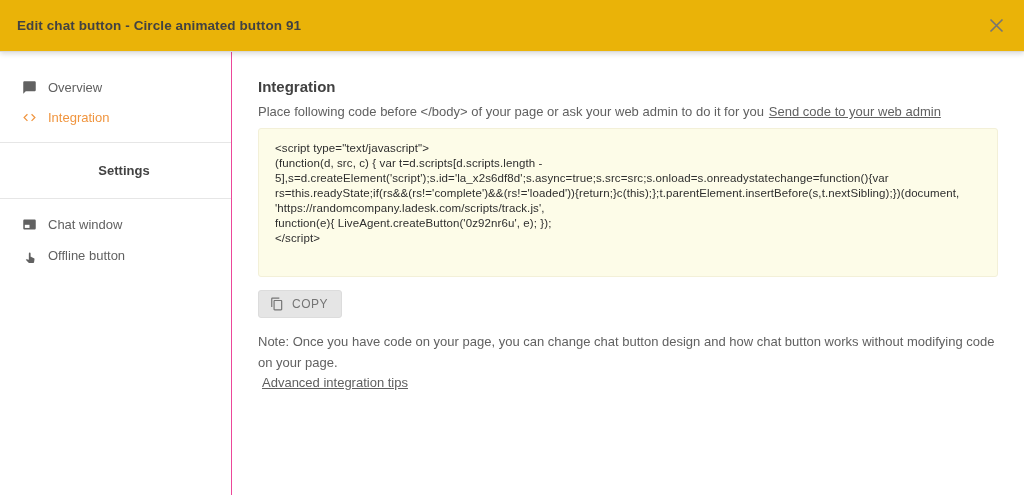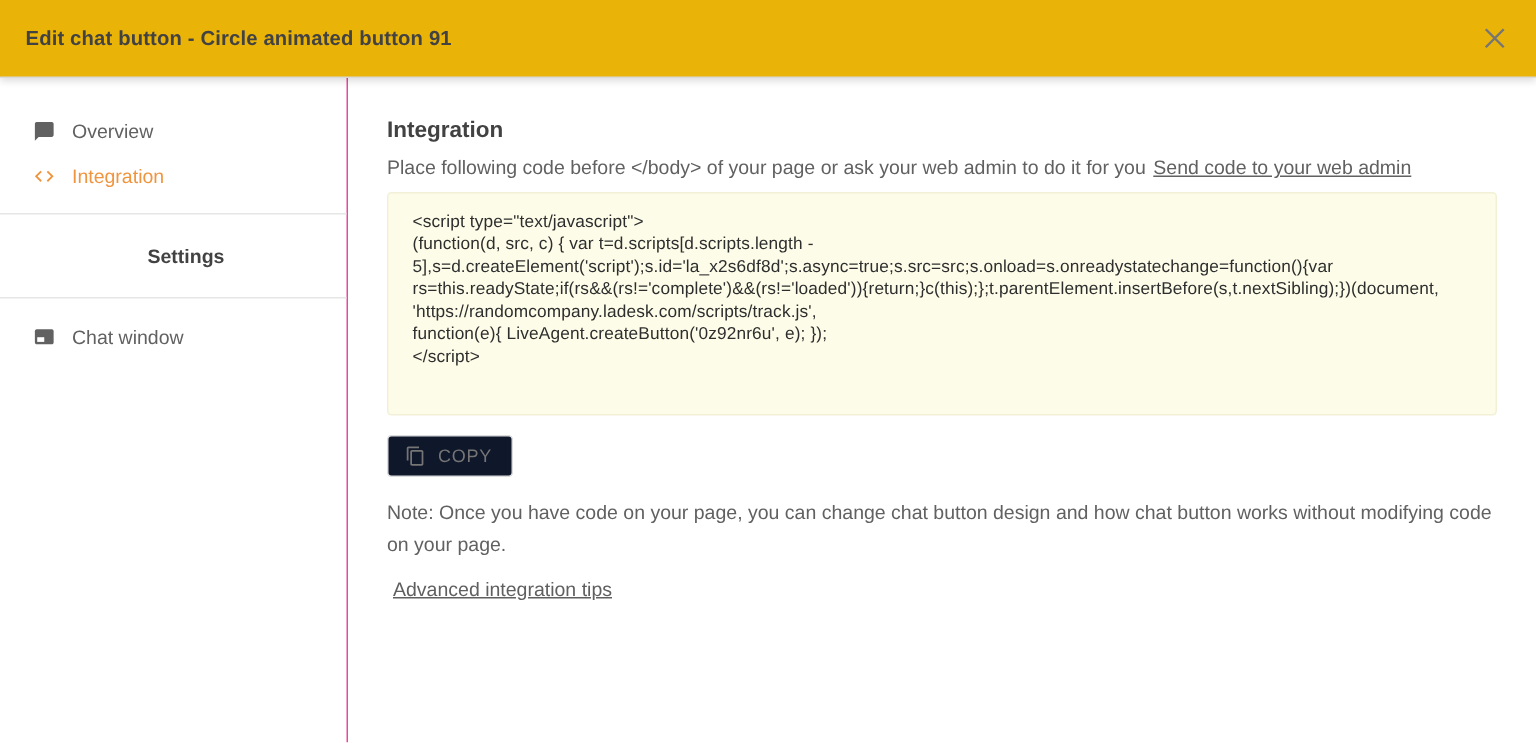--- a/index.html
+++ b/index.html
@@ -115,40 +115,40 @@
     letter-spacing: 0.1px;
   }
   .code-line { white-space: pre-wrap; word-break: break-all; }
   .copy-btn {
     margin-top: 13px;
     display: inline-flex;
     align-items: center;
     gap: 8px;
     height: 28px;
     padding: 0 13px 0 11px;
-    background: #0f172a;
+    background: #e5e5e5;
     border: 1px solid #dcdcdc;
     border-radius: 3px;
     font-size: 12px;
     font-family: "Liberation Sans", sans-serif;
     color: #757575;
     letter-spacing: 0.5px;
     cursor: pointer;
   }
   .copy-btn svg { display: block; }
   .note {
     margin-top: 13px;
     font-size: 13px;
     line-height: 21px;
     color: #616161;
     max-width: 740px;
   }
   .advanced-link {
     display: inline-block;
-    margin-top: 12px;
+    margin-top: 1px;
     margin-left: 4px;
     font-size: 13px;
     color: #5f5f5f;
     text-decoration: underline;
     cursor: pointer;
   }
 </style>
 </head>
 <body>
 
@@ -188,20 +188,28 @@
     <div class="settings-group">
       <div class="nav-item">
         <span class="icon">
           <svg width="15" height="15" viewBox="0 0 24 24">
             <path d="M2 6c0-1.1.9-2 2-2h16c1.1 0 2 .9 2 2v12c0 1.1-.9 2-2 2H4c-1.1 0-2-.9-2-2V6z" fill="#616161"></path>
             <rect x="4.5" y="12.5" width="7.5" height="5" fill="#ffffff"></rect>
           </svg>
         </span>
         <span class="label">Chat window</span>
       </div>
+      <div class="nav-item">
+        <span class="icon">
+          <svg width="14" height="14" viewBox="0 0 24 24">
+            <path d="M18.84 15.87l-4.54-2.26c-.17-.07-.35-.11-.54-.11H13v-6c0-.83-.67-1.5-1.5-1.5S10 6.67 10 7.5v10.74l-3.43-.72c-.08-.01-.15-.03-.24-.03-.31 0-.59.13-.79.33l-.79.8 4.94 4.94c.27.27.65.44 1.06.44h6.79c.75 0 1.33-.55 1.44-1.28l.75-5.27c.01-.07.02-.14.02-.2 0-.62-.38-1.16-.91-1.38z" fill="#616161"></path>
+          </svg>
+        </span>
+        <span class="label">Offline button</span>
+      </div>
     </div>
   </nav>
 
   <main class="main">
     <h2 class="main-heading">Integration</h2>
     <p class="instruction"><span>Place following code before &lt;/body&gt; of your page or ask your web admin to do it for you</span><a class="inline-link">Send code to your web admin</a></p>
 
     <div class="code-box">
       <div class="code-line">&lt;script type="text/javascript"&gt;</div>
       <div class="code-line">(function(d, src, c) { var t=d.scripts[d.scripts.length -</div>

